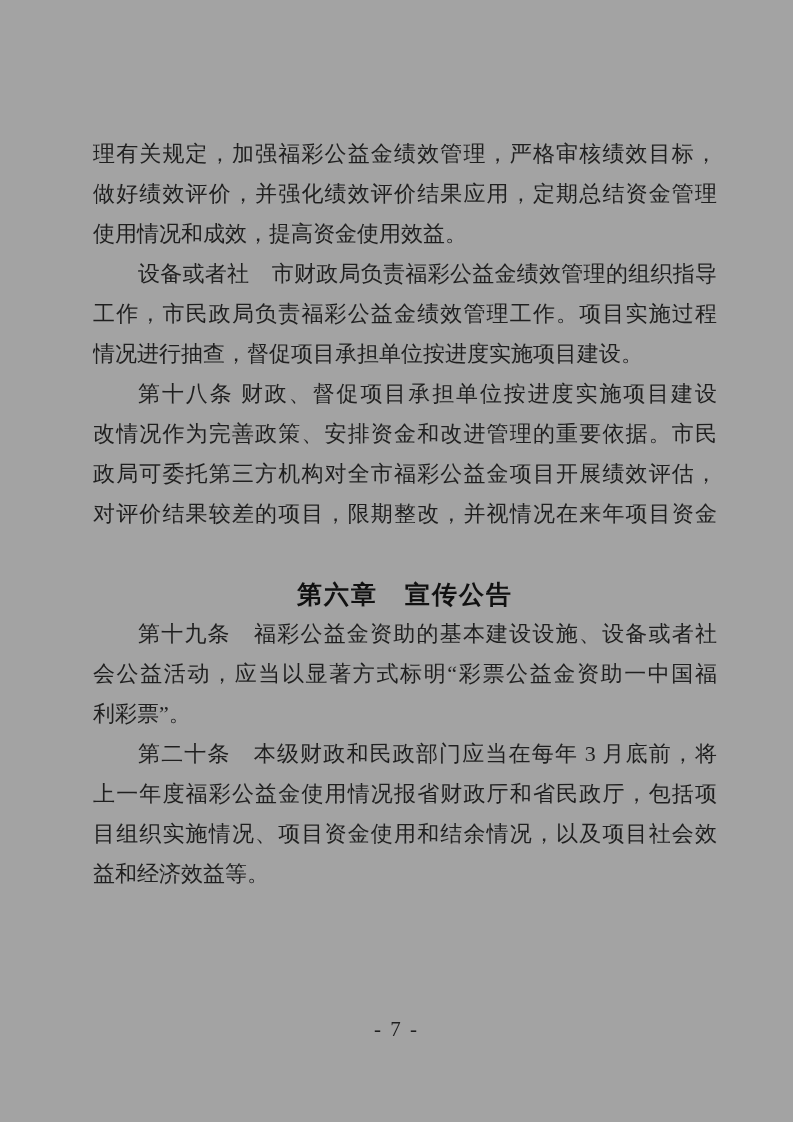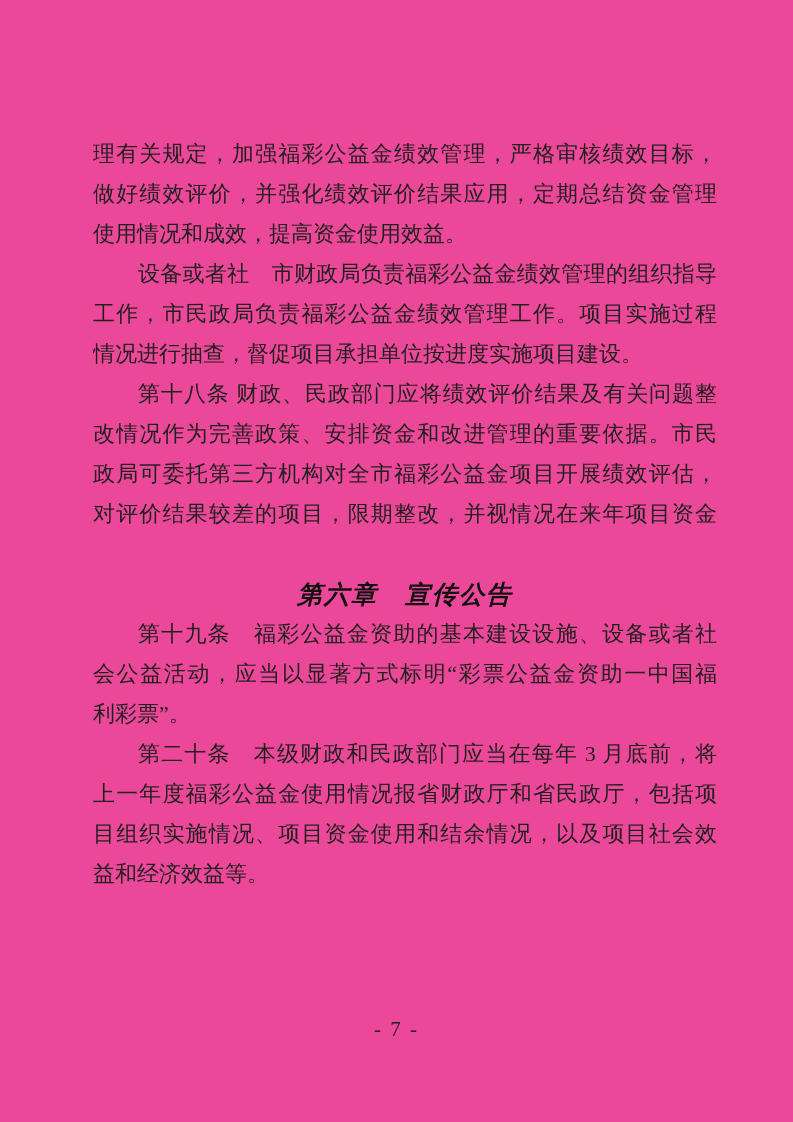--- a/index.html
+++ b/index.html
@@ -4,21 +4,21 @@
 <style>
   html, body {
     margin: 0;
     padding: 0;
     background: #ffffff;
   }
   .page {
     position: relative;
     width: 793px;
     height: 1122px;
-    background: #ec4899;
+    background: #a3a3a3;
     overflow: hidden;
     font-family: "Liberation Serif", "DejaVu Serif", serif;
     color: #1f1f1f;
   }
   .doc {
     position: absolute;
     left: 93px;
     top: 134px;
     width: 624px;
     font-size: 22px;
@@ -42,21 +42,20 @@
   .chapter-heading {
     height: 40px;
     line-height: 40px;
     margin-top: 40px;
     text-align: center;
     font-family: "Liberation Sans", "DejaVu Sans", sans-serif;
     font-weight: bold;
     font-size: 25px;
     letter-spacing: 2px;
     color: #111111;
-    font-style: italic;
   }
   .footer {
     position: absolute;
     left: 0;
     top: 1014px;
     width: 793px;
     text-align: center;
     font-size: 21px;
     line-height: 30px;
     color: #1f1f1f;
@@ -72,21 +71,21 @@
         <div class="t-line">理有关规定，加强福彩公益金绩效管理，严格审核绩效目标，</div>
         <div class="t-line">做好绩效评价，并强化绩效评价结果应用，定期总结资金管理</div>
         <div class="t-line last">使用情况和成效，提高资金使用效益。</div>
       </div>
       <div class="para">
         <div class="t-line first">设备或者社　市财政局负责福彩公益金绩效管理的组织指导</div>
         <div class="t-line">工作，市民政局负责福彩公益金绩效管理工作。项目实施过程</div>
         <div class="t-line last">情况进行抽查，督促项目承担单位按进度实施项目建设。</div>
       </div>
       <div class="para">
-        <div class="t-line first">第十八条 财政、民政部门应将绩效评价结果及有关问题整</div>
+        <div class="t-line first">第十八条 财政、督促项目承担单位按进度实施项目建设</div>
         <div class="t-line">改情况作为完善政策、安排资金和改进管理的重要依据。市民</div>
         <div class="t-line">政局可委托第三方机构对全市福彩公益金项目开展绩效评估，</div>
         <div class="t-line">对评价结果较差的项目，限期整改，并视情况在来年项目资金</div>
       </div>
       <div class="chapter-heading">第六章　宣传公告</div>
       <div class="para">
         <div class="t-line first">第十九条　福彩公益金资助的基本建设设施、设备或者社</div>
         <div class="t-line">会公益活动，应当以显著方式标明“彩票公益金资助一中国福</div>
         <div class="t-line last">利彩票”。</div>
       </div>

